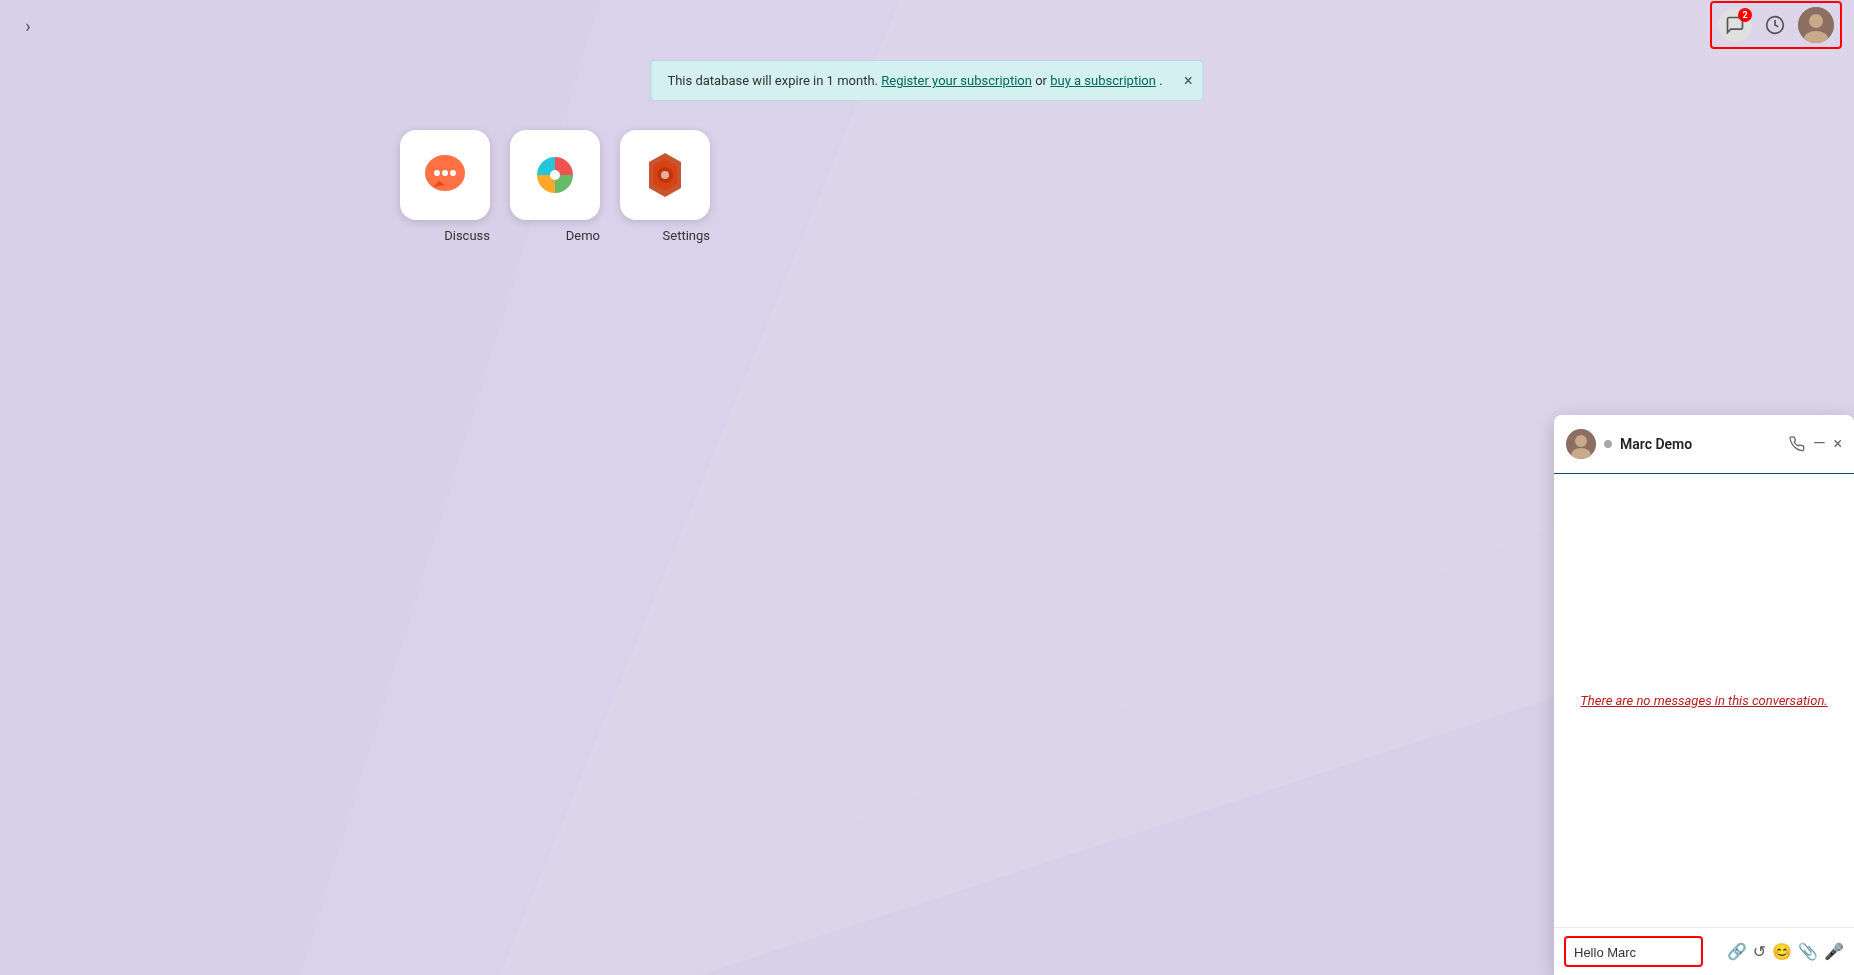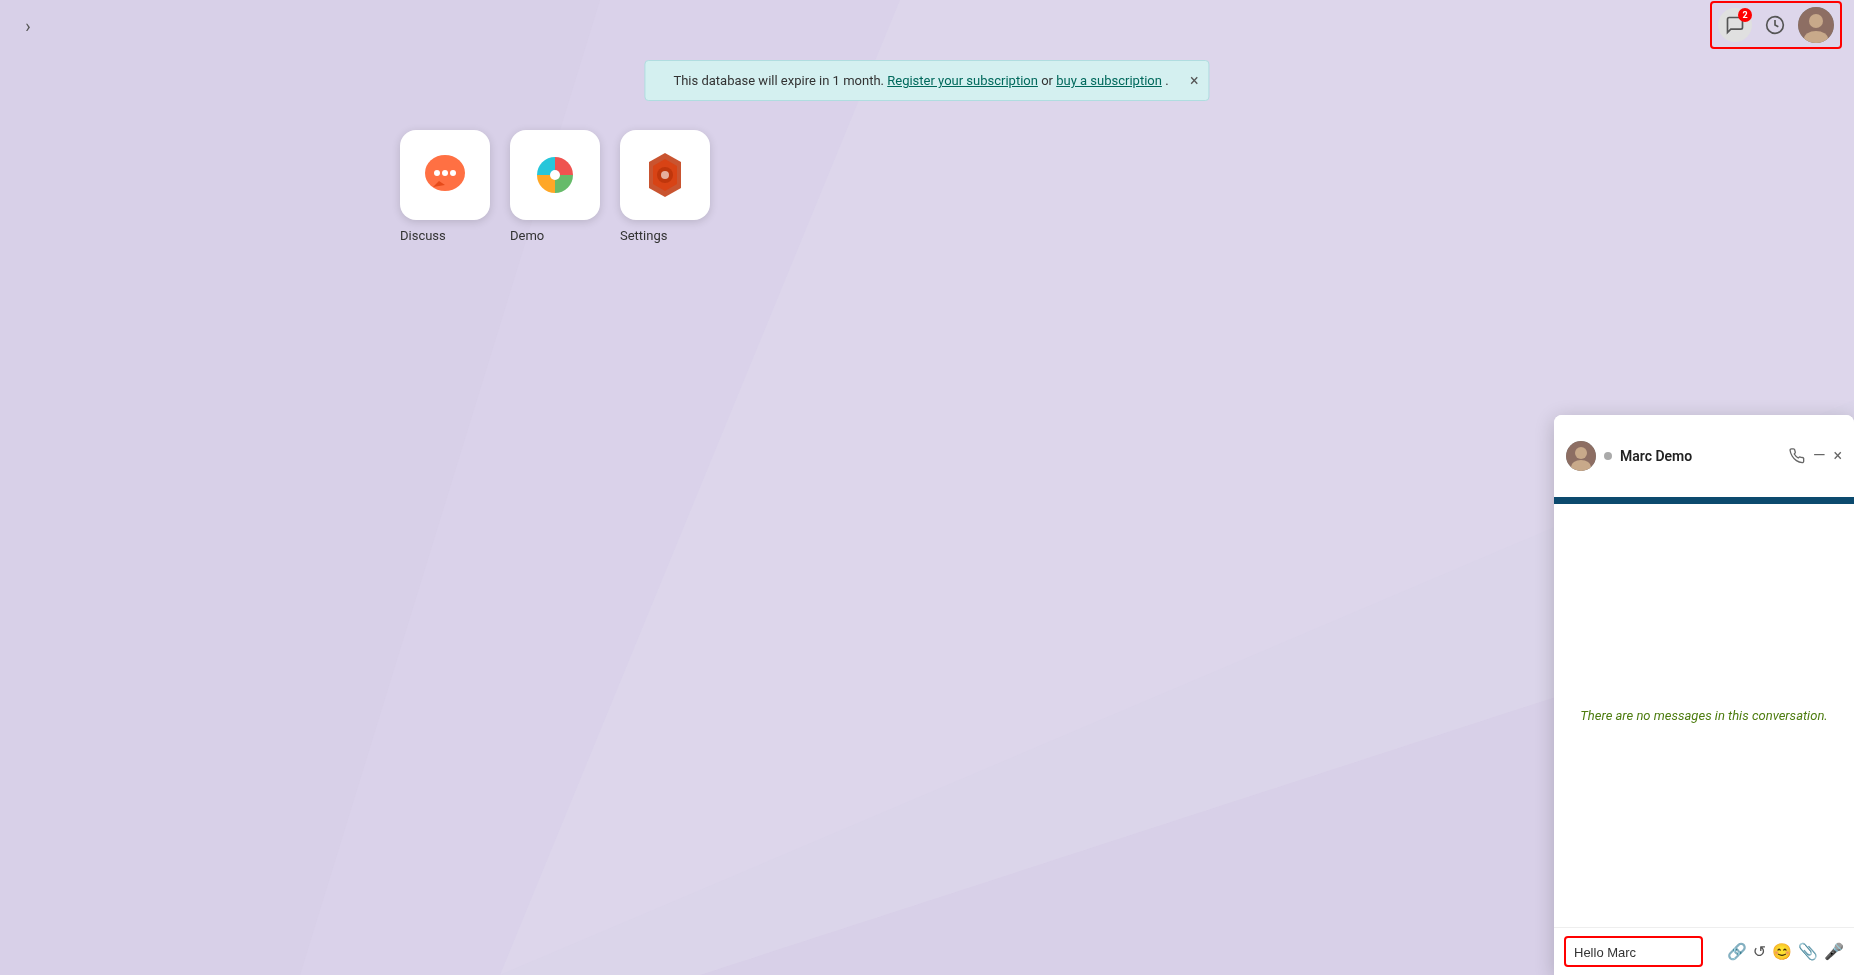--- a/index.html
+++ b/index.html
@@ -103,21 +103,21 @@
 
     
     .notification-banner {
       position: absolute;
       top: 60px;
       left: 50%;
       transform: translateX(-50%);
       background: #d4f0f0;
       border: 1px solid #b0dde0;
       border-radius: 4px;
-      padding: 12px 40px 12px 28px;
+      padding: 12px 40px 12px 16px;
       font-size: 13px;
       color: #333;
       z-index: 10;
       white-space: nowrap;
     }
 
     .notification-banner a {
       color: #00695c;
       text-decoration: underline;
       cursor: pointer;
@@ -140,21 +140,21 @@
       top: 130px;
       left: 400px;
       display: flex;
       gap: 20px;
       z-index: 10;
     }
 
     .app-item {
       display: flex;
       flex-direction: column;
-      align-items: flex-start;
+      align-items: flex-end;
       gap: 8px;
       cursor: pointer;
     }
 
     .app-icon {
       width: 90px;
       height: 90px;
       border-radius: 16px;
       background: white;
       display: flex;
@@ -181,22 +181,22 @@
       border-radius: 8px 8px 0 0;
       box-shadow: 0 4px 20px rgba(0,0,0,0.2);
       z-index: 20;
       display: flex;
       flex-direction: column;
     }
 
     .chat-header {
       display: flex;
       align-items: center;
-      padding: 26px 12px;
-      border-bottom: 7px solid #0c4a6e;
+      padding: 14px 12px;
+      border-bottom: 1px solid #0c4a6e;
       gap: 8px;
       background: white;
       border-radius: 8px 8px 0 0;
     }
 
     .chat-avatar {
       width: 30px;
       height: 30px;
       border-radius: 50%;
       background: #888;
@@ -237,23 +237,24 @@
     .chat-body {
       flex: 1;
       display: flex;
       align-items: center;
       justify-content: center;
       padding: 20px;
     }
 
     .no-messages {
       font-size: 13px;
-      color: #4d7c0f;
+      color: #b91c1c;
       font-style: italic;
       text-align: right;
+      text-decoration: underline;
     }
 
     .chat-footer {
       border-top: 1px solid #eee;
       padding: 8px 10px;
       display: flex;
       align-items: center;
       gap: 24px;
     }
 

